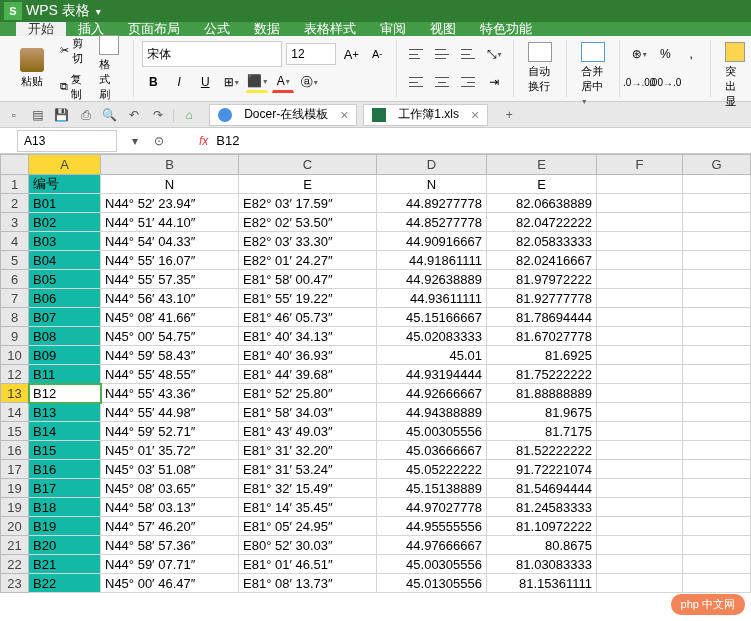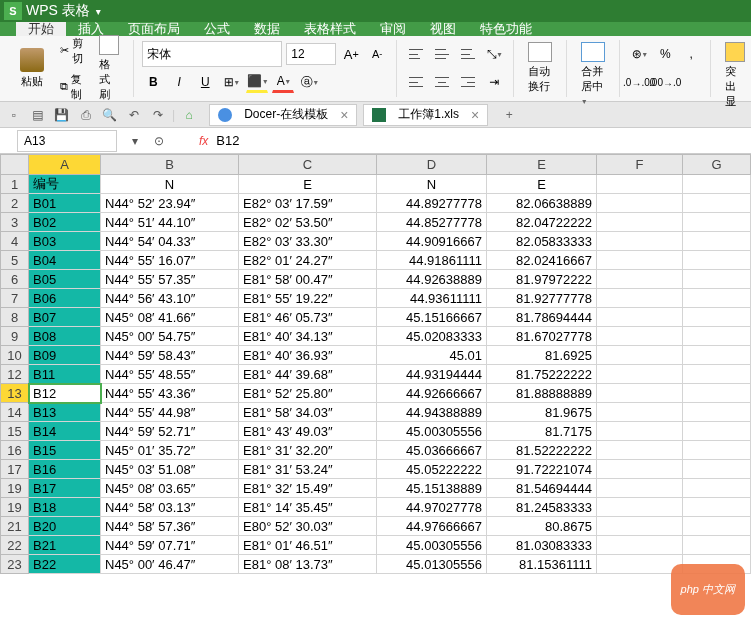--- a/index.html
+++ b/index.html
@@ -64,21 +64,21 @@
 td.cell.num { text-align: right; }
 td.cell.active { outline: 2px solid #4caf50; outline-offset: -1px; background: #fff; }
 .col-A { width: 72px; background: #14b8a6; }
 .col-B { width: 138px; }
 .col-C { width: 138px; }
 .col-D { width: 110px; }
 .col-E { width: 110px; }
 .col-F { width: 86px; }
 .col-G { width: 68px; }
 
-.watermark { position: absolute; bottom: 6px; right: 6px; background: rgba(240,120,70,0.9); color: #fff; padding: 18px 10px; border-radius: 10px; font-size: 11px; font-style: italic; }
+.watermark { position: absolute; bottom: 6px; right: 6px; background: rgba(240,120,70,0.9); color: #fff; padding: 3px 10px; border-radius: 10px; font-size: 11px; }
 </style>
 </head>
 <body>
 
 <div class="title-bar">
   <span class="app-logo">S</span>
   <span class="title-text">WPS 表格</span>
   <span class="title-dropdown">▾</span>
 </div>
 
@@ -449,20 +449,30 @@
           <th class="row-hdr">19</th>
           <td class="cell col-A">B18</td>
           <td class="cell col-B">N44° 58′ 03.13″</td>
           <td class="cell col-C">E81° 14′ 35.45″</td>
           <td class="cell col-D num">44.97027778</td>
           <td class="cell col-E num">81.24583333</td>
           <td class="cell col-F"></td>
           <td class="cell col-G"></td>
         </tr>
         <tr>
+          <th class="row-hdr">20</th>
+          <td class="cell col-A">B19</td>
+          <td class="cell col-B">N44° 57′ 46.20″</td>
+          <td class="cell col-C">E81° 05′ 24.95″</td>
+          <td class="cell col-D num">44.95555556</td>
+          <td class="cell col-E num">81.10972222</td>
+          <td class="cell col-F"></td>
+          <td class="cell col-G"></td>
+        </tr>
+        <tr>
           <th class="row-hdr">21</th>
           <td class="cell col-A">B20</td>
           <td class="cell col-B">N44° 58′ 57.36″</td>
           <td class="cell col-C">E80° 52′ 30.03″</td>
           <td class="cell col-D num">44.97666667</td>
           <td class="cell col-E num">80.8675</td>
           <td class="cell col-F"></td>
           <td class="cell col-G"></td>
         </tr>
         <tr>

